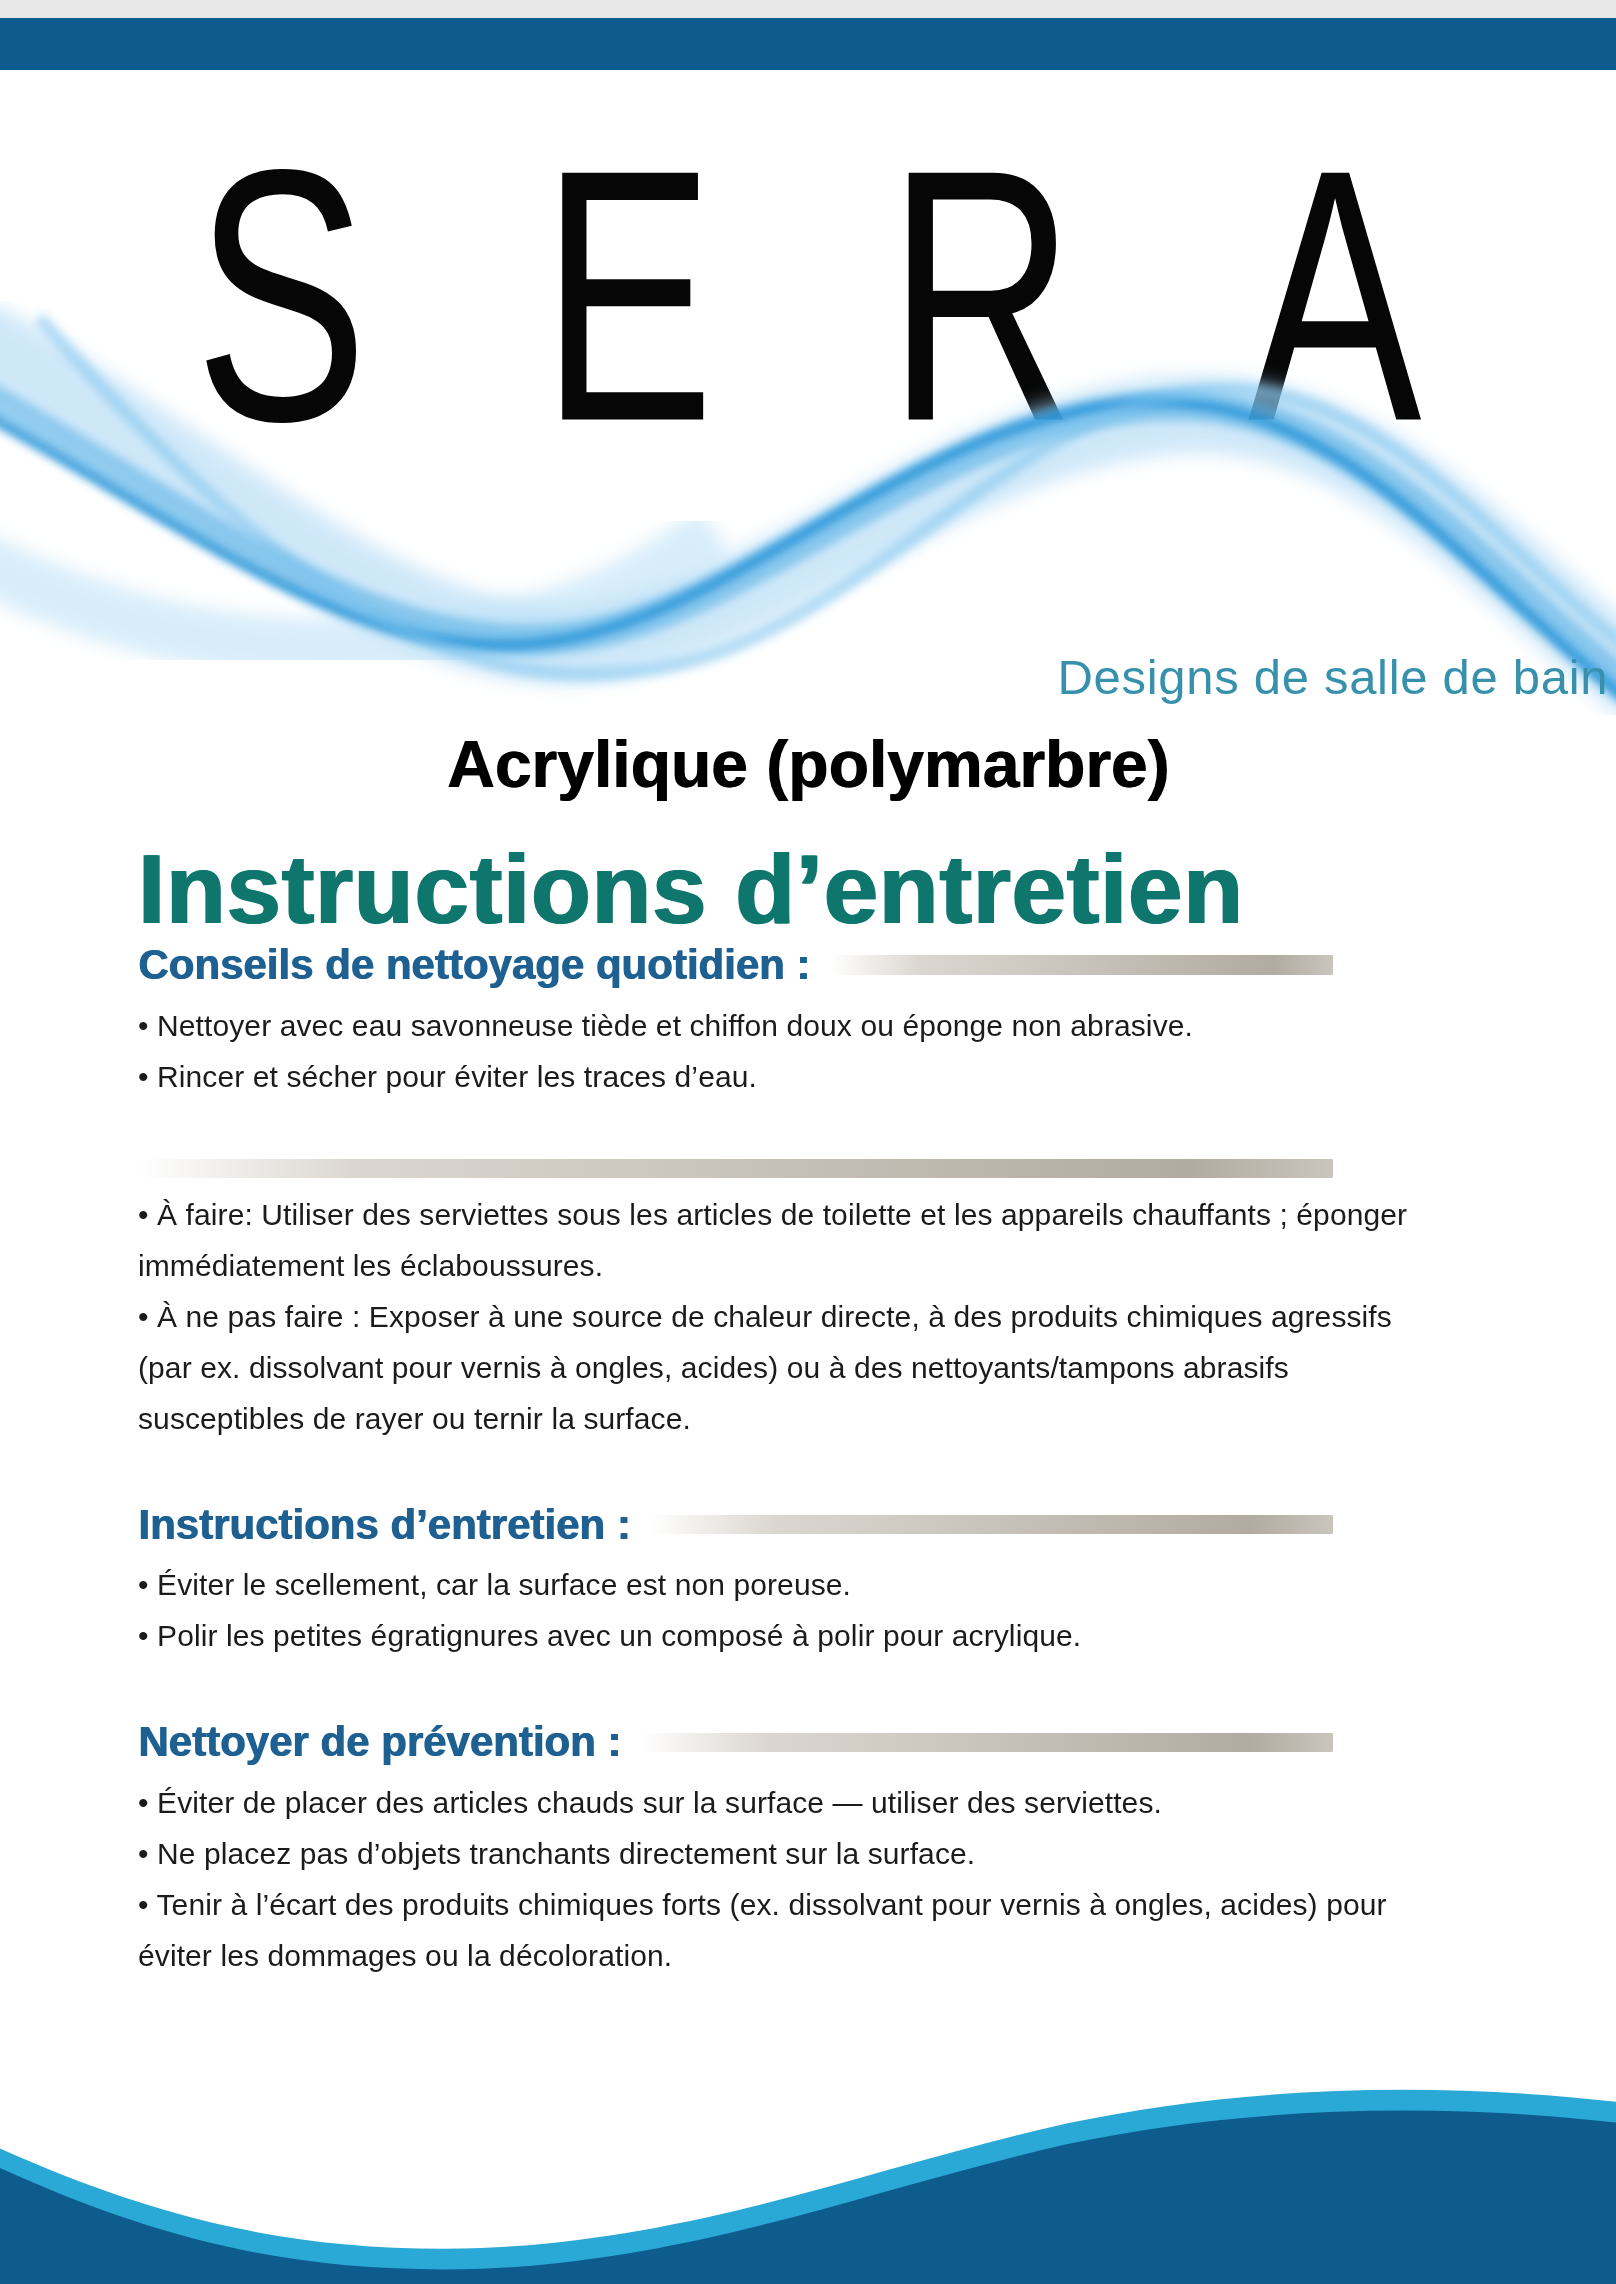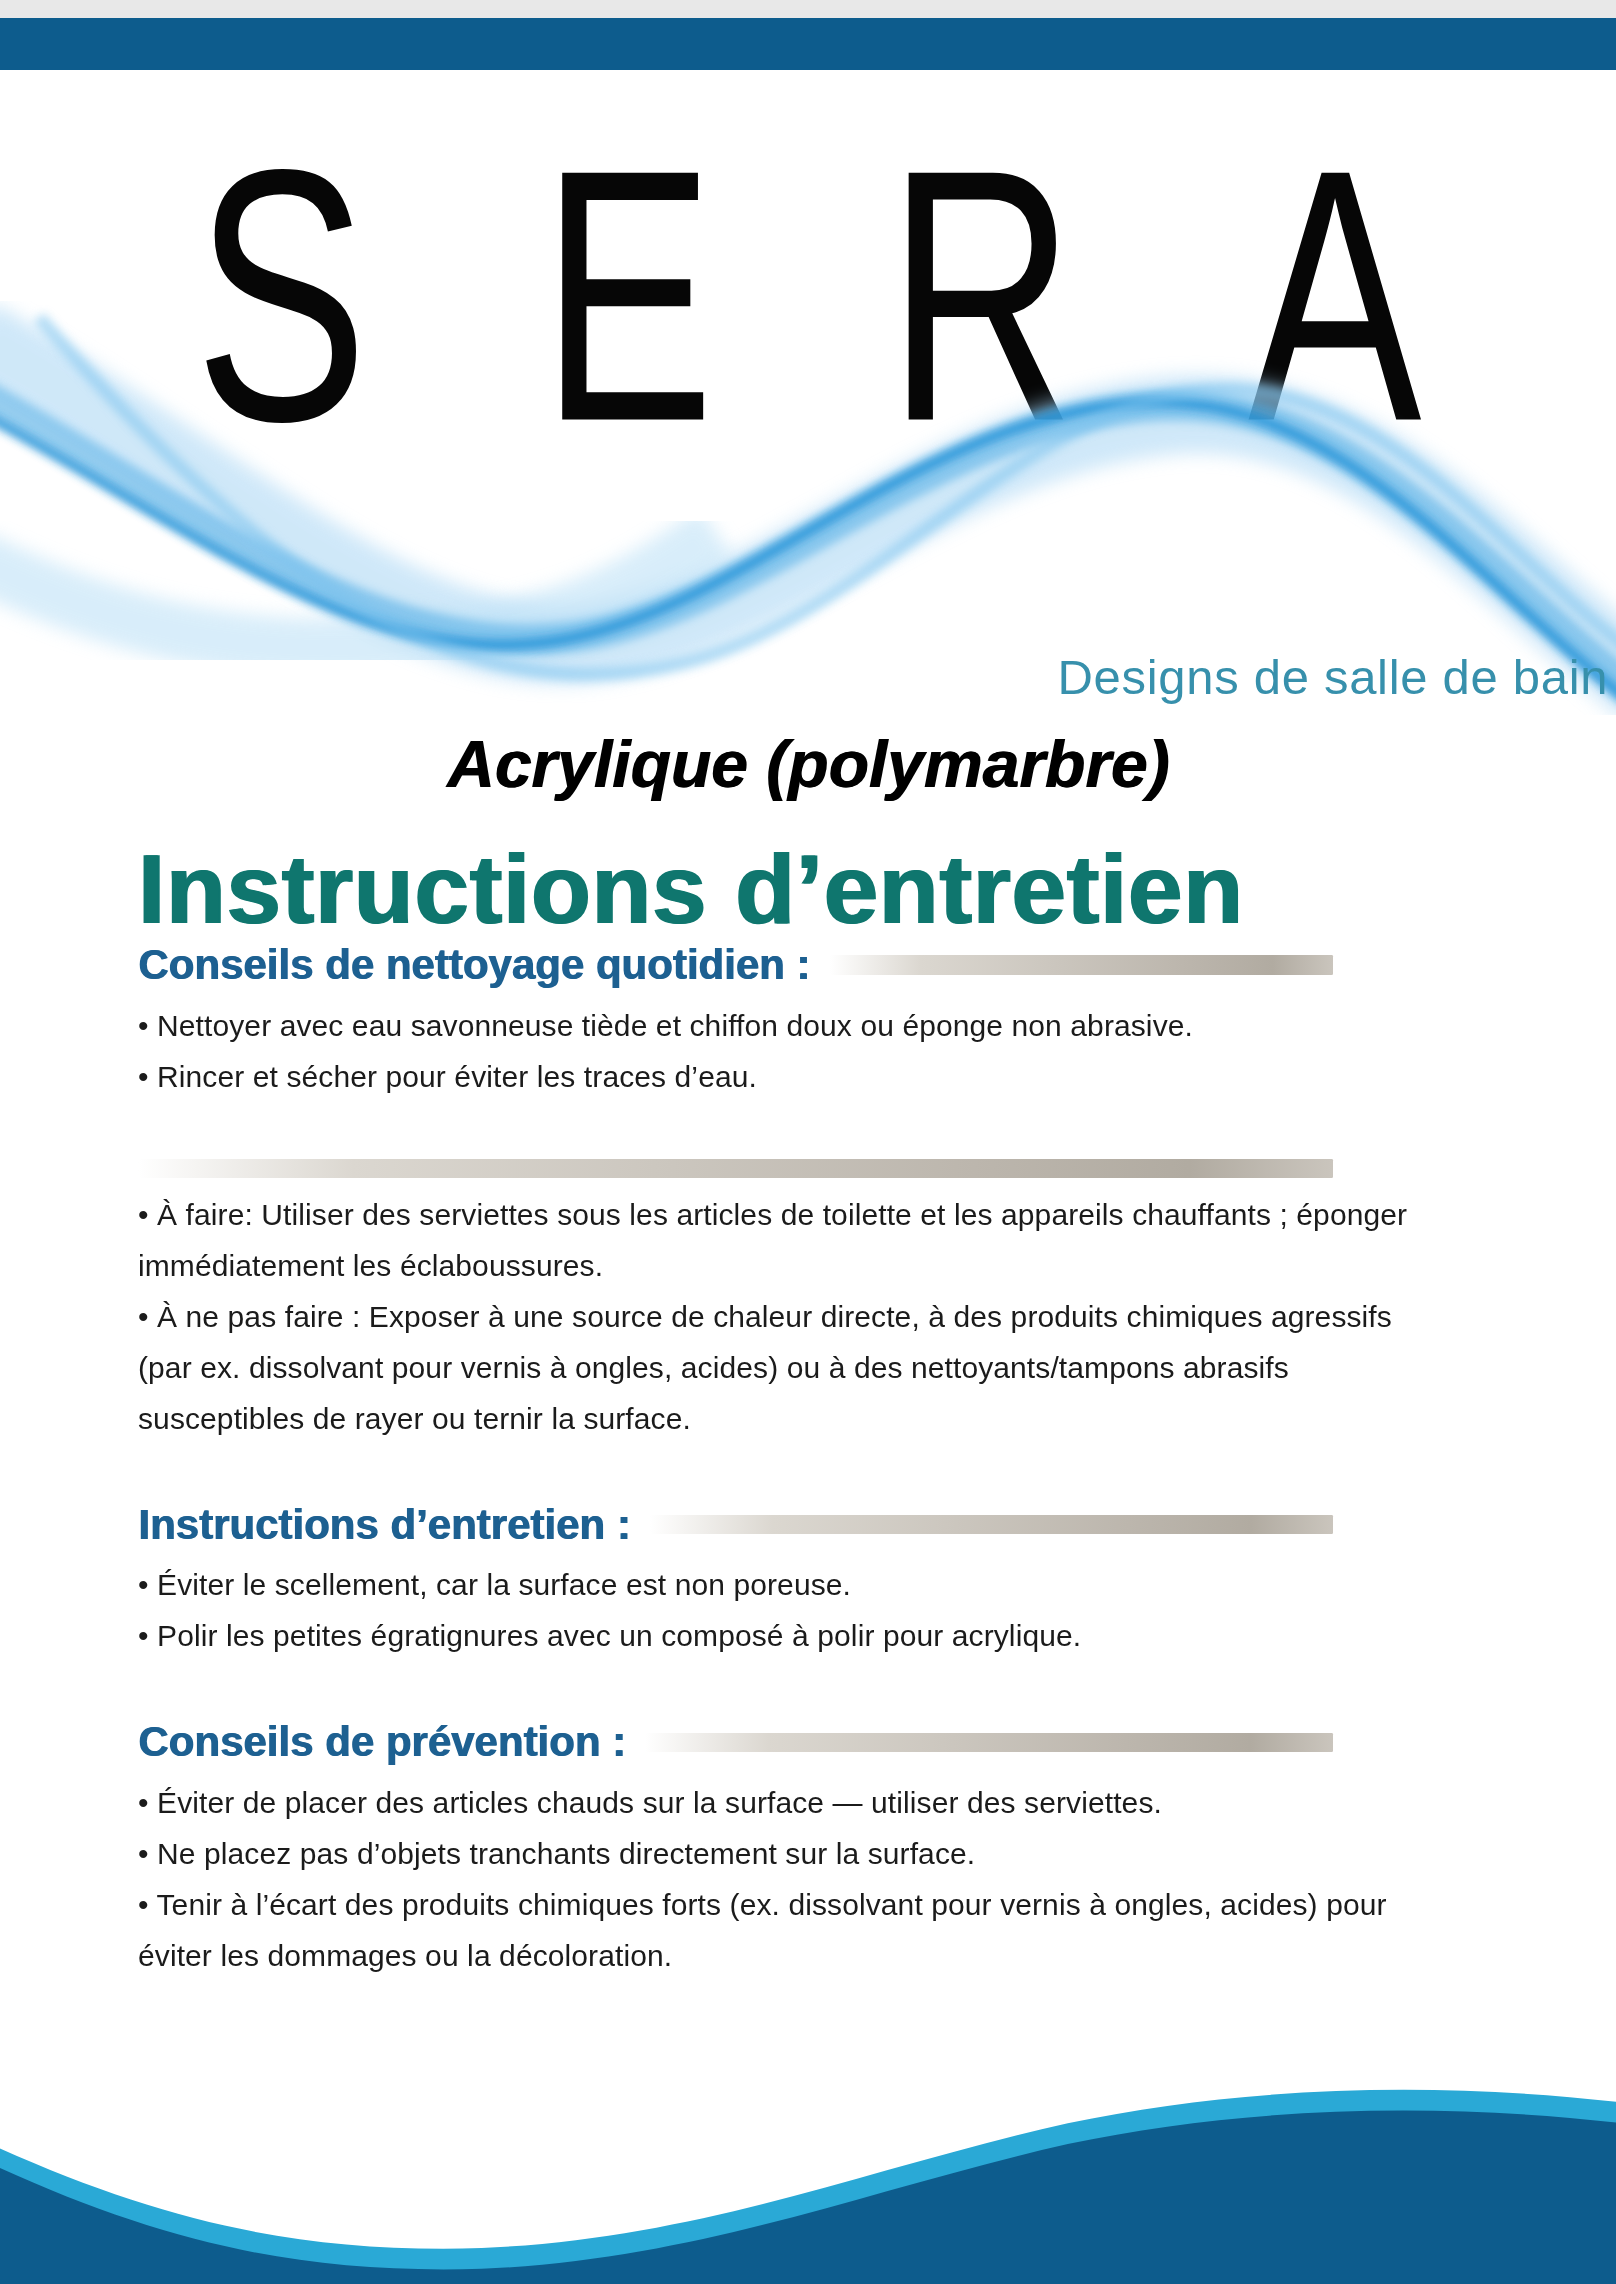--- a/index.html
+++ b/index.html
@@ -27,21 +27,20 @@
   .tagline{
     position:absolute;top:633px;right:7.8px;
     font-size:49px;line-height:1.1;color:#3790ac;letter-spacing:0.7px;
   }
   .material-title{
     position:absolute;top:707px;left:0;width:100%;
     text-align:center;
     font-size:66px;line-height:1.2;font-weight:700;color:#000;
     text-shadow:1px 0 0 currentColor;
     letter-spacing:0px;
-    font-style:italic;
   }
   .page-title{
     position:absolute;top:818px;left:137px;width:1341px;
     font-size:98px;line-height:1.1;font-weight:700;color:#0f766e;
     text-shadow:2px 0 0 currentColor;
     letter-spacing:0.7px;
   }
   .care-sections{
     position:absolute;top:923px;left:138px;width:1195px;
   }
@@ -127,21 +126,21 @@
         <div class="section-rule"></div>
       </div>
       <div class="bullet-list">
         <div class="bullet-item">• Éviter le scellement, car la surface est non poreuse.</div>
         <div class="bullet-item">• Polir les petites égratignures avec un composé à polir pour acrylique.</div>
       </div>
     </div>
 
     <div class="care-section">
       <div class="section-heading-row">
-        <div class="section-heading">Conseils de prévention :</div>
+        <div class="section-heading">Nettoyer de prévention :</div>
         <div class="section-rule"></div>
       </div>
       <div class="bullet-list">
         <div class="bullet-item">• Éviter de placer des articles chauds sur la surface — utiliser des serviettes.</div>
         <div class="bullet-item">• Ne placez pas d’objets tranchants directement sur la surface.</div>
         <div class="bullet-item">• Tenir à l’écart des produits chimiques forts (ex. dissolvant pour vernis à ongles, acides) pour éviter les dommages ou la décoloration.</div>
       </div>
     </div>
 
   </div>

